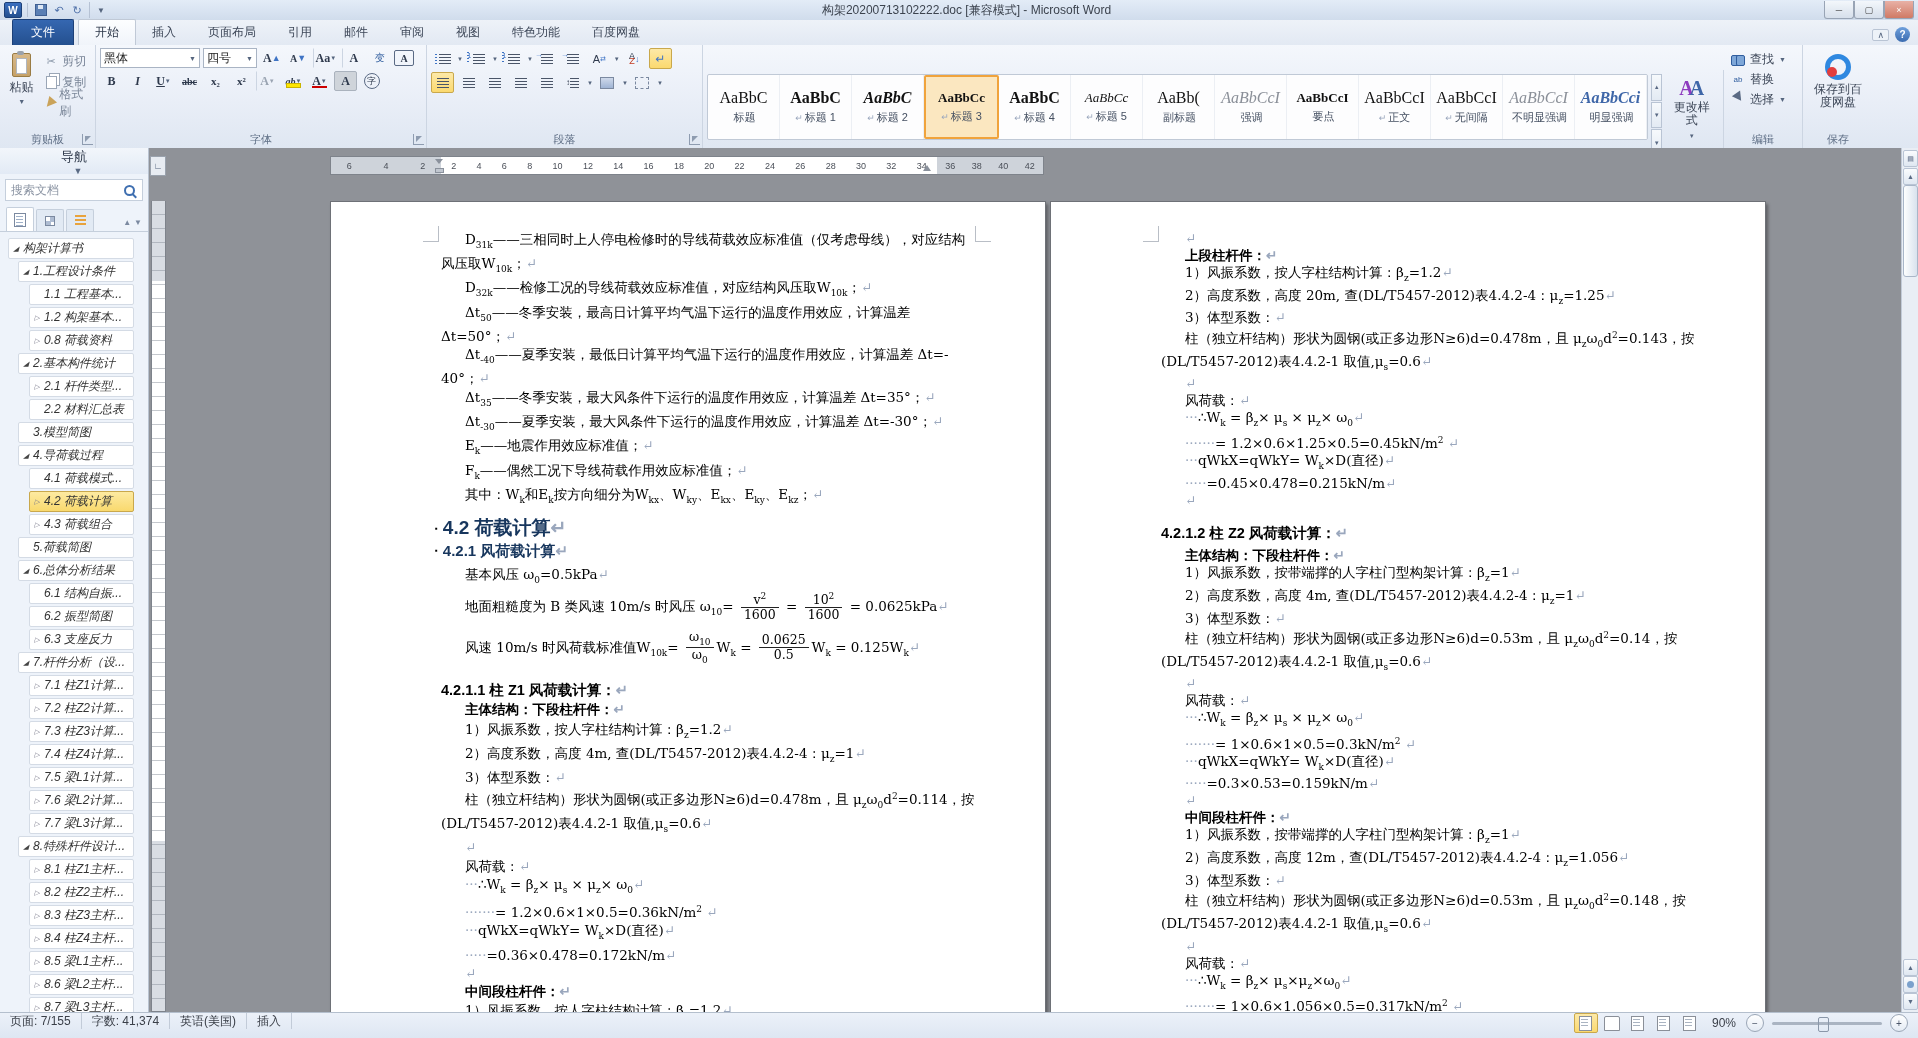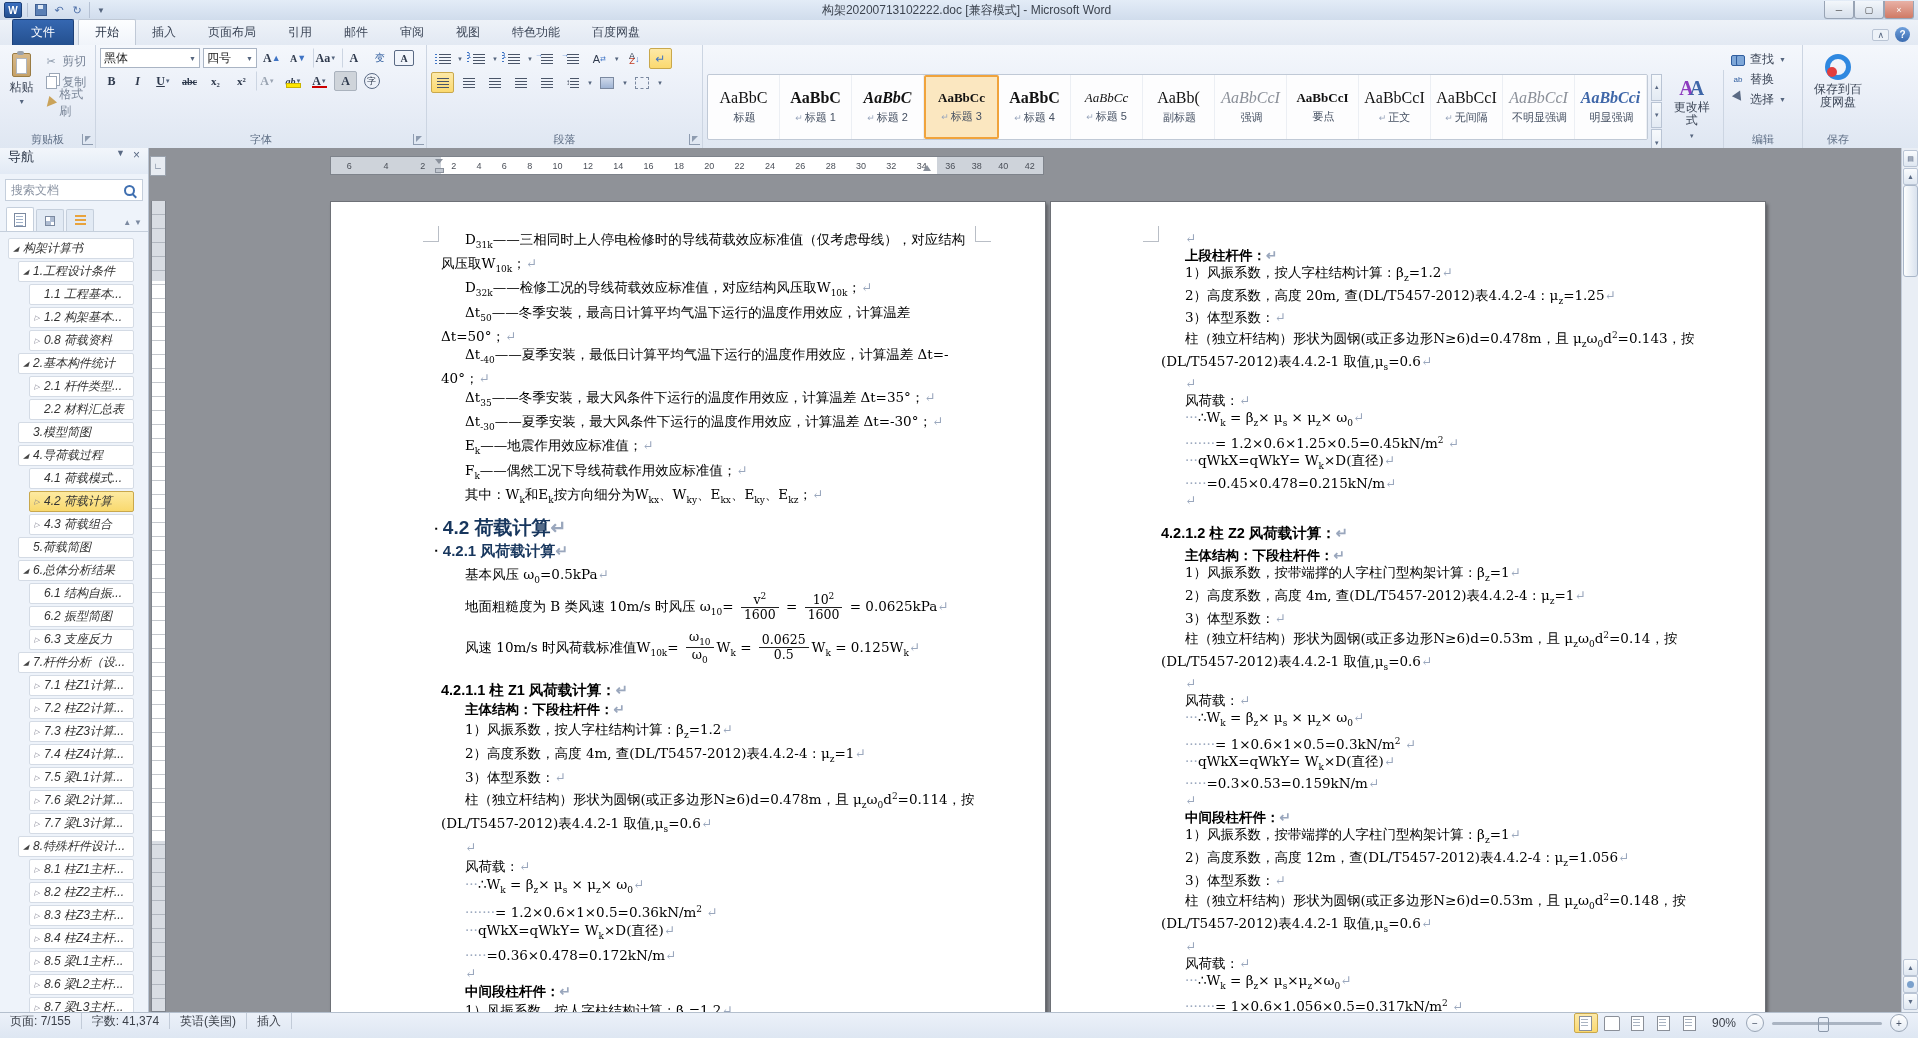--- a/index.html
+++ b/index.html
@@ -100,21 +100,21 @@
   .binoc::after{right:0;}
   .binoc::before{left:0;}
   .replic{font-size:8px;color:#2f5d9e;width:14px;text-align:center;}
   .selic{width:0;height:0;border:5px solid transparent;border-top:9px solid #5a6a84;transform:rotate(-35deg);margin-left:4px;}
   .baidu{width:26px;height:26px;border-radius:50%;border:5px solid #2f88e0;position:relative;box-sizing:border-box;}
   .baidu::after{content:"";position:absolute;left:-3px;bottom:-2px;width:10px;height:10px;border-radius:50%;background:#e23e3e;}
   
   .main{position:absolute;left:0;top:148px;width:100%;height:864px;display:flex;}
   
   .nav{width:148px;background:#eef3fa;border-right:1px solid #b9c3d1;display:flex;flex-direction:column;flex:none;}
-  .navhead{height:26px;display:flex;padding:0 8px;color:#2b3648;font-size:13px;background:linear-gradient(#f2f6fb,#e2eaf5);}
+  .navhead{height:26px;display:flex;align-items:center;padding:0 8px;color:#2b3648;font-size:13px;background:linear-gradient(#f2f6fb,#e2eaf5);flex-direction:column;}
   .navhead .sp{flex:1;}
   .navhead .nico{color:#5a6a84;font-size:9px;margin-left:8px;}
   .searchbox{margin:5px 5px 4px 5px;height:20px;background:#fff;border:1px solid #c5cfdc;display:flex;align-items:center;padding:0 5px;color:#8b94a3;}
   .searchbox .sp{flex:1;}
   .mag{width:7px;height:7px;border:2px solid #3f6fb0;border-radius:50%;position:relative;margin-right:2px;}
   .mag::after{content:"";position:absolute;width:5px;height:2px;background:#3f6fb0;transform:rotate(45deg);right:-4px;bottom:-3px;}
   .navtabs{display:flex;align-items:flex-end;padding:2px 6px 0 6px;border-bottom:1px solid #c5cfdc;gap:2px;height:24px;}
   .ntab{width:26px;height:21px;border:1px solid #c5cfdc;border-bottom:none;border-radius:2px 2px 0 0;background:#e2eaf4;display:flex;align-items:center;justify-content:center;}
   .ntab.active{background:#fff;height:23px;}
   .doclines{width:10px;height:12px;border:1px solid #7b89a0;background:#fff;background-image:repeating-linear-gradient(to bottom,#9fb0c8 0 1px,transparent 1px 3px);background-size:7px 100%;background-position:1px 2px;background-repeat:no-repeat;}

